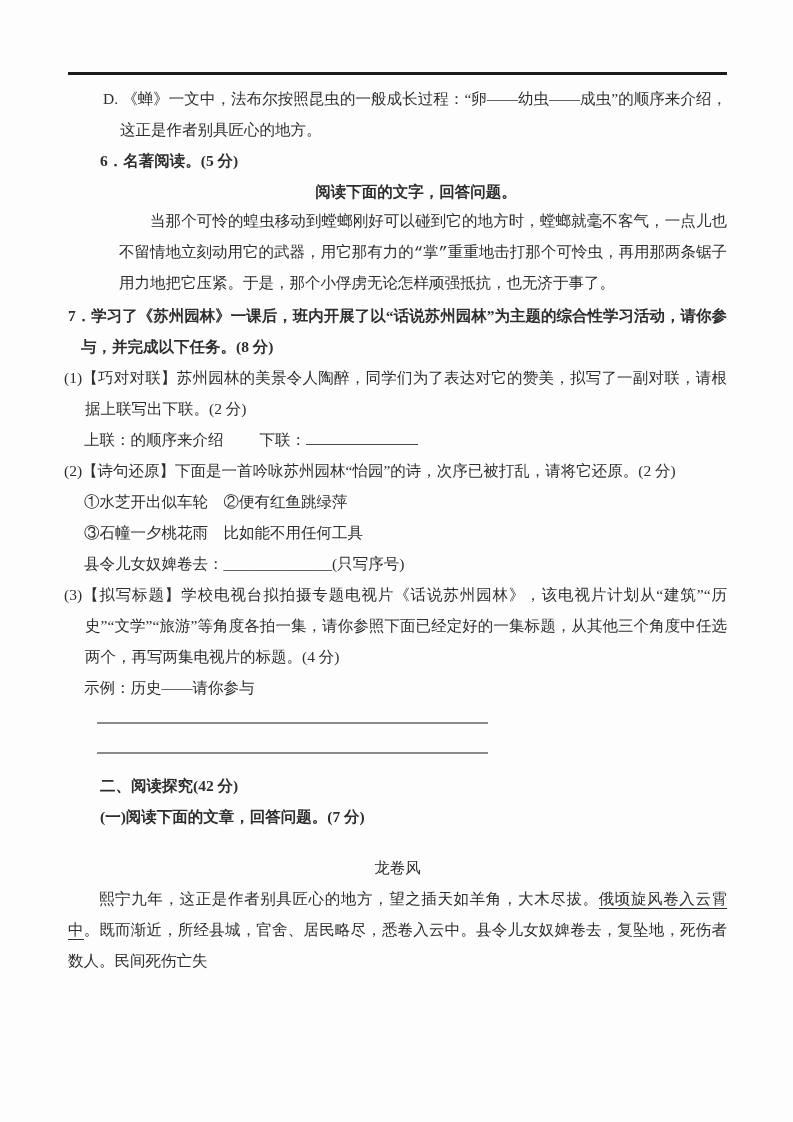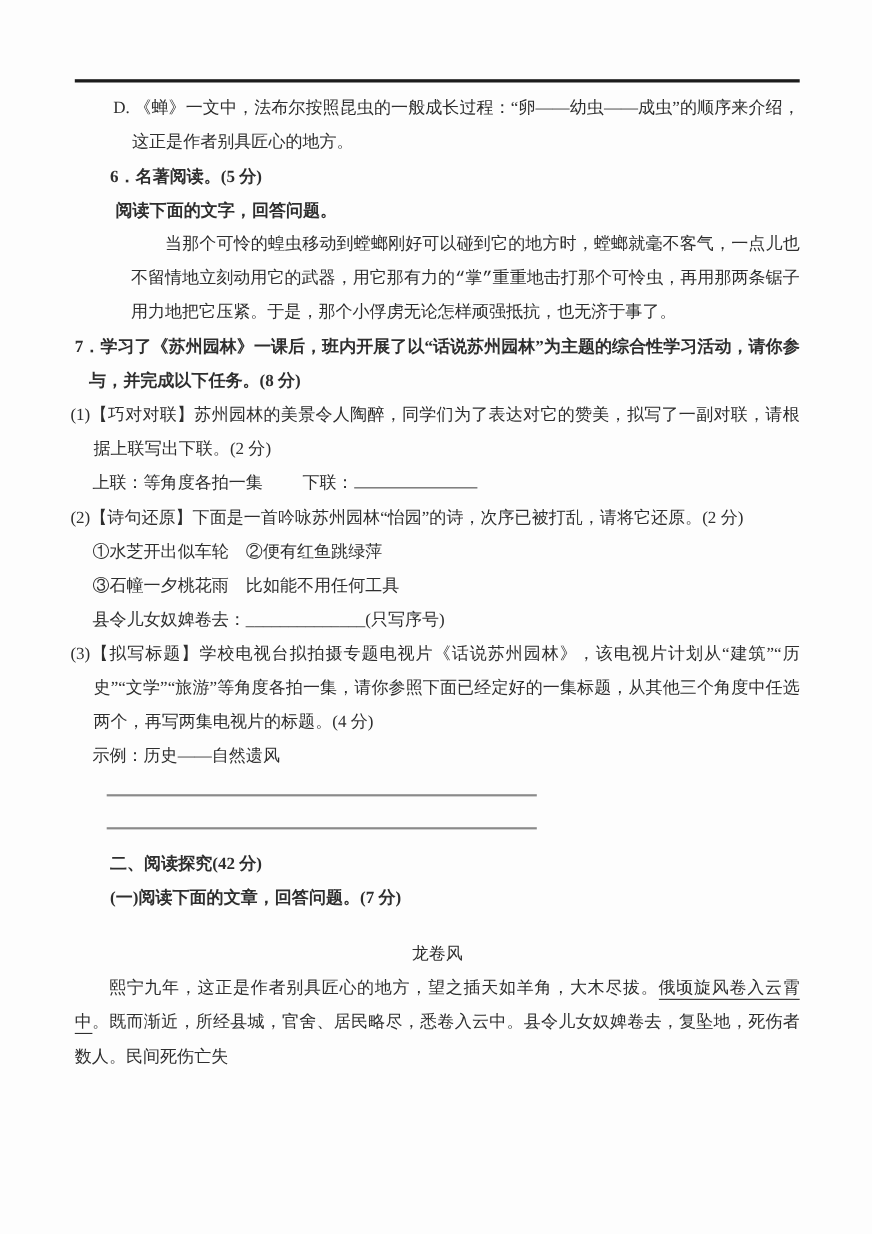--- a/index.html
+++ b/index.html
@@ -34,21 +34,21 @@
   
   .opt-d {
     margin-left: 35px;
     padding-left: 17px;
     text-indent: -17px;
     text-align: justify;
   }
   .opt-d .lbl { margin-right: 4px; }
 
   
-  .sub-head { margin-left: 37px; }
+  .sub-head { margin-left: 37px; text-align: center; }
   .quote {
     margin-left: 51px;
     text-indent: 2em;
     text-align: justify;
     font-family: Liberation Mono, monospace;
   }
 
   
   .item7 {
     padding-left: 13px;
@@ -111,36 +111,36 @@
   <div class="ln b sub-head">阅读下面的文字，回答问题。</div>
   <div class="ln quote">当那个可怜的蝗虫移动到螳螂刚好可以碰到它的地方时，螳螂就毫不客气，一点儿也不留情地立刻动用它的武器，用它那有力的“掌”重重地击打那个可怜虫，再用那两条锯子用力地把它压紧。于是，那个小俘虏无论怎样顽强抵抗，也无济于事了。</div>
 
   <div class="ln item7">7．学习了《苏州园林》一课后，班内开展了以“话说苏州园林”为主题的综合性学习活动，请你参与，并完成以下任务。(8 分)</div>
 
   <div class="ln part">
     <span>(1)</span><span>【巧对对联】苏州园林的美景令人陶醉，同学们为了表达对它的赞美，拟写了一副对联，请根据上联写出下联。(2 分)</span>
   </div>
 
   <div class="ln lvl2">
-    <span>上联：等角度各拍一集</span><span class="couplet-lower">下联：</span><span class="blank-inline"></span>
+    <span>上联：的顺序来介绍</span><span class="couplet-lower">下联：</span><span class="blank-inline"></span>
   </div>
 
   <div class="ln part">
     <span>(2)</span><span>【诗句还原】下面是一首吟咏苏州园林“怡园”的诗，次序已被打乱，请将它还原。(2 分)</span>
   </div>
 
   <div class="ln lvl2">①水芝开出似车轮　②便有红鱼跳绿萍</div>
   <div class="ln lvl2">③石幢一夕桃花雨　比如能不用任何工具</div>
   <div class="ln lvl2">县令儿女奴婢卷去：______________(只写序号)</div>
 
   <div class="ln part">
     <span>(3)</span><span>【拟写标题】学校电视台拟拍摄专题电视片《话说苏州园林》，该电视片计划从“建筑”“历史”“文学”“旅游”等角度各拍一集，请你参照下面已经定好的一集标题，从其他三个角度中任选两个，再写两集电视片的标题。(4 分)</span>
   </div>
 
-  <div class="ln lvl2">示例：历史——自然遗风</div>
+  <div class="ln lvl2">示例：历史——请你参与</div>
 
   <div class="answer-line first"></div>
   <div class="answer-line second"></div>
 
   <div class="ln b sec2-head">二、阅读探究(42 分)</div>
   <div class="ln b">(一)阅读下面的文章，回答问题。(7 分)</div>
 
   <div class="ln article-title">龙卷风</div>
 
   <div class="ln article">

